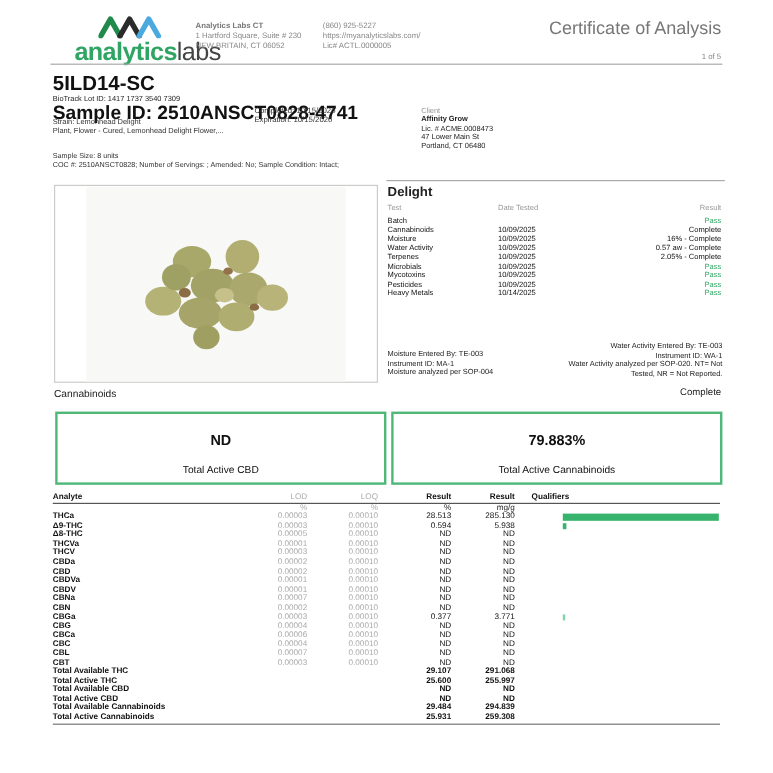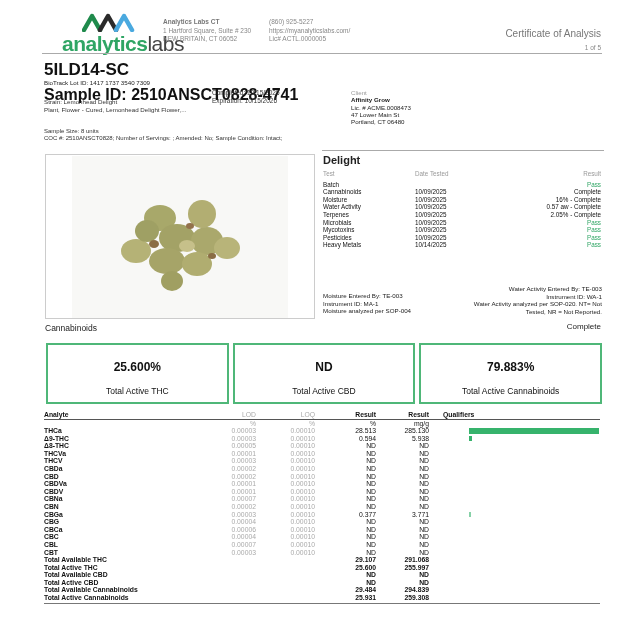--- a/index.html
+++ b/index.html
@@ -8,21 +8,21 @@
   .abs { position: absolute; }
 
   
   .logo { left: 62px; top: 12px; width: 96px; height: 44px; }
   .logo-mark { position: absolute; left: 20px; top: 0; width: 56px; height: 20px; }
   .logo-text { position: absolute; left: 0; top: 20px; font-size: 21px; font-weight: bold; color: #2fa564; letter-spacing: -0.5px; white-space: nowrap; }
   .logo-text .thin { font-weight: normal; color: #444; }
   .lab-info { left: 163px; top: 18px; font-size: 6.5px; color: #888; line-height: 8.5px; }
   .lab-info .bold { font-weight: bold; color: #777; }
   .lab-contact { left: 269px; top: 18px; font-size: 6.5px; color: #888; line-height: 8.5px; }
-  .coa-title { right: 43px; top: 28px; font-size: 10px; color: #777; }
+  .coa-title { right: 43px; top: 15px; font-size: 15px; color: #777; }
   .page-num { right: 43px; top: 44px; font-size: 6.5px; color: #888; }
   .hr-top { left: 42px; top: 53px; width: 560px; height: 1px; background: #aaa; }
 
   
   .sample-code { left: 44px; top: 60px; font-size: 17px; font-weight: bold; color: #111; }
   .biotrack { left: 44px; top: 79px; font-size: 6.2px; color: #222; }
   .sample-id { left: 44px; top: 86px; font-size: 16px; font-weight: bold; }
   .dates { left: 212px; top: 89px; font-size: 6.5px; color: #333; line-height: 8px; }
   .strain { left: 44px; top: 98px; font-size: 6.2px; color: #333; line-height: 7.5px; }
   .client { left: 351px; top: 89px; font-size: 6.2px; color: #222; line-height: 7.3px; }
@@ -215,24 +215,20 @@
   <div>Instrument ID: WA-1</div>
   <div>Water Activity analyzed per SOP-020. NT= Not</div>
   <div>Tested, NR = Not Reported.</div>
 </div>
 
 <div class="abs cann-title">Cannabinoids</div>
 <div class="abs cann-status">Complete</div>
 
 <div class="abs kpi-row">
   <div class="kpi">
-    <div class="kpi-val">25.600%</div>
-    <div class="kpi-label">Total Active THC</div>
-  </div>
-  <div class="kpi">
     <div class="kpi-val">ND</div>
     <div class="kpi-label">Total Active CBD</div>
   </div>
   <div class="kpi">
     <div class="kpi-val">79.883%</div>
     <div class="kpi-label">Total Active Cannabinoids</div>
   </div>
 </div>
 
 <div class="abs at">

